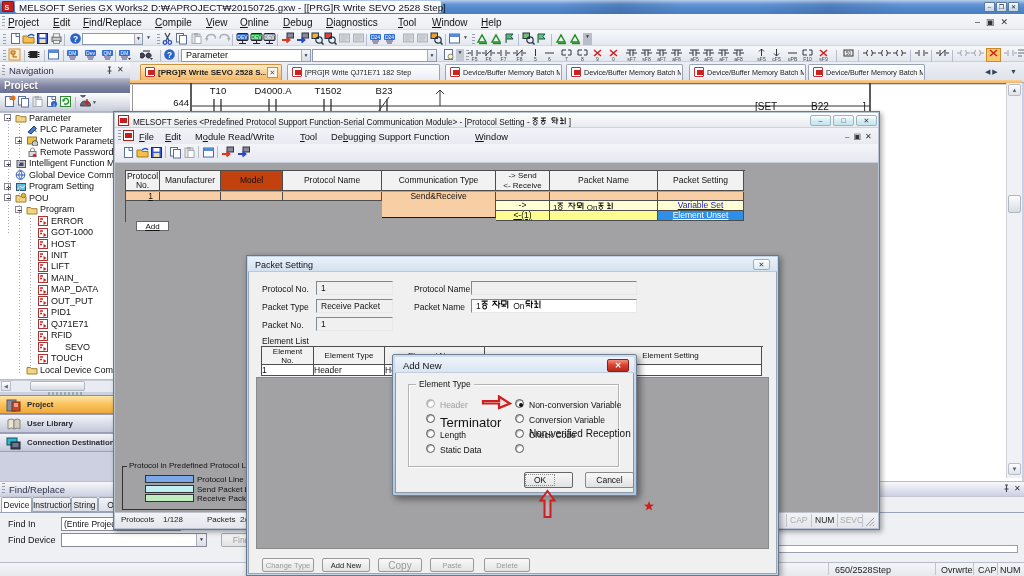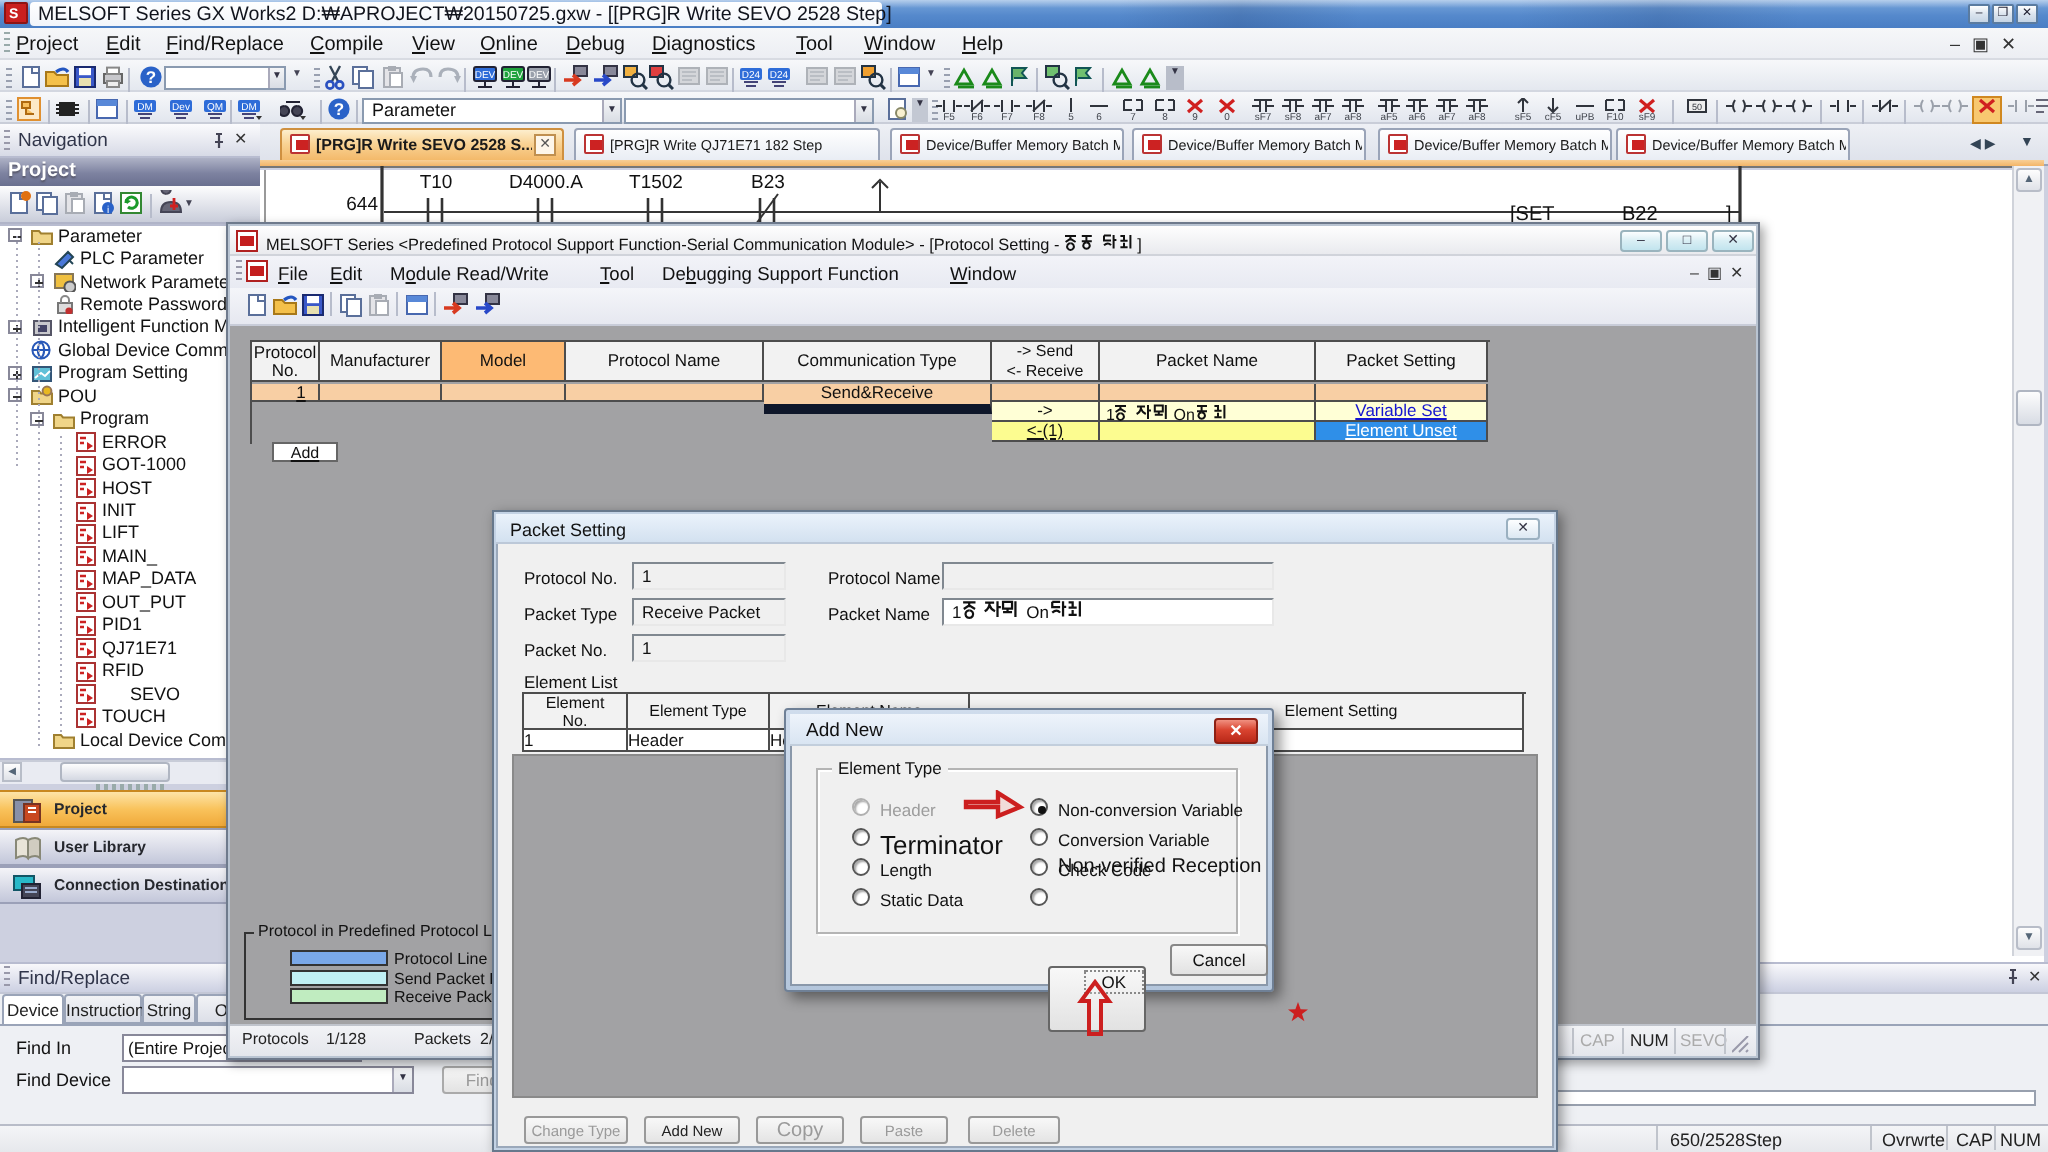--- a/index.html
+++ b/index.html
@@ -904,31 +904,31 @@
     <svg width="13" height="13" style="display:block">
       <rect x="6" y="1" width="6.5" height="5" fill="#889" stroke="#334"></rect>
       <path d="M1 8 h7 M5.5 5.5 L8.5 8 L5.5 10.5" stroke="#2848c8" stroke-width="1.8" fill="none"></path>
     </svg>
   </div>
 <div style="position:absolute;left:115px;top:163px;width:763px;height:349px;background:#a2a2a4;"></div>
 <div style="position:absolute;left:125px;top:170px;width:620px;height:1px;background:#4d4d4d;"></div>
 <div style="position:absolute;left:125px;top:170px;width:1px;height:52px;background:#4d4d4d;"></div>
 <div style="position:absolute;left:126px;top:171px;width:34px;height:20px;background:#f2f2f2;border-right:1px solid #4d4d4d;border-bottom:1px solid #4d4d4d;font-size:8.5px;color:#111;text-align:center;display:flex;align-items:center;justify-content:center;line-height:9px;">Protocol<br>No.</div>
 <div style="position:absolute;left:160px;top:171px;width:61px;height:20px;background:#f2f2f2;border-right:1px solid #4d4d4d;border-bottom:1px solid #4d4d4d;font-size:8.5px;color:#111;text-align:center;display:flex;align-items:center;justify-content:center;line-height:9px;">Manufacturer</div>
-<div style="position:absolute;left:221px;top:171px;width:62px;height:20px;background:#fdba74;border-right:1px solid #4d4d4d;border-bottom:1px solid #4d4d4d;font-size:8.5px;color:#111;text-align:center;display:flex;align-items:center;justify-content:center;line-height:9px;">Model</div>
+<div style="position:absolute;left:221px;top:171px;width:62px;height:20px;background:#c2410c;border-right:1px solid #4d4d4d;border-bottom:1px solid #4d4d4d;font-size:8.5px;color:#111;text-align:center;display:flex;align-items:center;justify-content:center;line-height:9px;">Model</div>
 <div style="position:absolute;left:283px;top:171px;width:99px;height:20px;background:#f2f2f2;border-right:1px solid #4d4d4d;border-bottom:1px solid #4d4d4d;font-size:8.5px;color:#111;text-align:center;display:flex;align-items:center;justify-content:center;line-height:9px;">Protocol Name</div>
 <div style="position:absolute;left:382px;top:171px;width:114px;height:20px;background:#f2f2f2;border-right:1px solid #4d4d4d;border-bottom:1px solid #4d4d4d;font-size:8.5px;color:#111;text-align:center;display:flex;align-items:center;justify-content:center;line-height:9px;">Communication Type</div>
 <div style="position:absolute;left:496px;top:171px;width:54px;height:20px;background:#f2f2f2;border-right:1px solid #4d4d4d;border-bottom:1px solid #4d4d4d;font-size:8px;color:#111;text-align:center;line-height:10px;">-&gt; Send<br>&lt;- Receive</div>
 <div style="position:absolute;left:550px;top:171px;width:108px;height:20px;background:#f2f2f2;border-right:1px solid #4d4d4d;border-bottom:1px solid #4d4d4d;font-size:8.5px;color:#111;text-align:center;line-height:19px;">Packet Name</div>
 <div style="position:absolute;left:658px;top:171px;width:86px;height:20px;background:#f2f2f2;border-right:1px solid #4d4d4d;border-bottom:1px solid #4d4d4d;font-size:8.5px;color:#111;text-align:center;line-height:19px;">Packet Setting</div>
 <div style="position:absolute;left:126px;top:192px;width:34px;height:9px;background:#f8cfa4;border-right:1px solid #4d4d4d;border-bottom:1px solid #4d4d4d;font-size:8.5px;color:#111;text-align:center;line-height:8px;"><span style="text-decoration:underline;position:relative;left:8px">1</span></div>
 <div style="position:absolute;left:160px;top:192px;width:61px;height:9px;background:#f8cfa4;border-right:1px solid #4d4d4d;border-bottom:1px solid #4d4d4d;font-size:8.5px;color:#111;text-align:center;line-height:8px;"></div>
 <div style="position:absolute;left:221px;top:192px;width:62px;height:9px;background:#f8cfa4;border-right:1px solid #4d4d4d;border-bottom:1px solid #4d4d4d;font-size:8.5px;color:#111;text-align:center;line-height:8px;"></div>
 <div style="position:absolute;left:283px;top:192px;width:99px;height:9px;background:#f8cfa4;border-right:1px solid #4d4d4d;border-bottom:1px solid #4d4d4d;font-size:8.5px;color:#111;text-align:center;line-height:8px;"></div>
-<div style="position:absolute;left:382px;top:192px;width:114px;height:15px;background:#f8cfa4;border-right:1px solid #4d4d4d;border-bottom:5px solid #0f172a;font-size:8.5px;color:#111;text-align:center;line-height:8px;">Send&amp;Receive</div>
+<div style="position:absolute;left:382px;top:192px;width:114px;height:26px;background:#f8cfa4;border-right:1px solid #4d4d4d;border-bottom:1px solid #0f172a;font-size:8.5px;color:#111;text-align:center;line-height:8px;">Send&amp;Receive</div>
 <div style="position:absolute;left:496px;top:192px;width:54px;height:9px;background:#f8cfa4;border-right:1px solid #4d4d4d;border-bottom:1px solid #4d4d4d;font-size:8.5px;color:#111;text-align:center;line-height:8px;"></div>
 <div style="position:absolute;left:550px;top:192px;width:108px;height:9px;background:#f8cfa4;border-right:1px solid #4d4d4d;border-bottom:1px solid #4d4d4d;font-size:8.5px;color:#111;text-align:center;line-height:8px;"></div>
 <div style="position:absolute;left:658px;top:192px;width:86px;height:9px;background:#f8cfa4;border-right:1px solid #4d4d4d;border-bottom:1px solid #4d4d4d;font-size:8.5px;color:#111;text-align:center;line-height:8px;"></div>
 <div style="position:absolute;left:496px;top:201px;width:54px;height:10px;background:#ffffd6;border-right:1px solid #4d4d4d;border-bottom:1px solid #4d4d4d;font-size:8.5px;color:#111;text-align:center;line-height:9px;">-&gt;</div>
 <div style="position:absolute;left:550px;top:201px;width:108px;height:10px;background:#ffffd6;border-right:1px solid #4d4d4d;border-bottom:1px solid #4d4d4d;font-size:8.5px;color:#111;text-align:center;line-height:9px;"></div>
 <div class="tx" style="position:absolute;left:553px;top:202px;font-size:8px;color:#111;">1<svg width="10" height="9" style="vertical-align:-1px">
       <g transform="translate(0.0,0)">
         <path d="M0.5 1 h5.5 M3.2 1.2 v2 M0.8 4 L3.2 2.4 L5.8 4 M3.2 4.6 a1.7 1.7 0 1 0 0.1 0" stroke="#111" stroke-width="1" fill="none" transform="scale(1.0)"></path>
       </g>
     </svg> <svg width="18" height="9" style="vertical-align:-1px">
@@ -1042,21 +1042,21 @@
 <div style="position:absolute;left:515px;top:399px;width:9px;height:9px;border-radius:50%;background:#fff;border:1px solid #555;box-shadow:inset 1px 1px 1px #aaa;">
     <div style="position:absolute;left:2.5px;top:2.5px;width:4px;height:4px;border-radius:50%;background:#111"></div>
   </div>
 <div class="tx" style="position:absolute;left:529px;top:400px;font-size:8.5px;color:#111;">Non-conversion Variable</div>
 <div style="position:absolute;left:515px;top:414px;width:9px;height:9px;border-radius:50%;background:#fff;border:1px solid #555;box-shadow:inset 1px 1px 1px #aaa;"></div>
 <div class="tx" style="position:absolute;left:529px;top:415px;font-size:8.5px;color:#111;">Conversion Variable</div>
 <div style="position:absolute;left:515px;top:429px;width:9px;height:9px;border-radius:50%;background:#fff;border:1px solid #555;box-shadow:inset 1px 1px 1px #aaa;"></div>
 <div class="tx" style="position:absolute;left:529px;top:430px;font-size:8.5px;color:#111;">Check Code</div>
 <div style="position:absolute;left:515px;top:444px;width:9px;height:9px;border-radius:50%;background:#fff;border:1px solid #555;box-shadow:inset 1px 1px 1px #aaa;"></div>
 <div class="tx" style="position:absolute;left:529px;top:428px;font-size:10px;color:#111;">Non-verified Reception</div>
-<div style="position:absolute;left:524px;top:472px;width:49px;height:33px;background:linear-gradient(#f8f8f8,#e2e2e2);border:1px solid #666;border-radius:2px;font-size:8.5px;text-align:right;line-height:14px;color:#111;margin-top:11px;"><span style="border:1px dotted #888;padding:0 8px">OK</span></div>
+<div style="position:absolute;left:524px;top:472px;width:49px;height:16px;background:linear-gradient(#f8f8f8,#e2e2e2);border:1px solid #666;border-radius:2px;font-size:8.5px;text-align:left;line-height:14px;color:#111;"><span style="border:1px dotted #888;padding:0 8px">OK</span></div>
 <div style="position:absolute;left:585px;top:472px;width:49px;height:16px;background:linear-gradient(#f8f8f8,#e2e2e2);border:1px solid #888;border-radius:2px;font-size:8.5px;text-align:center;line-height:14px;color:#111;">Cancel</div>
 <svg class="ab" style="left:481px;top:395px" width="32" height="17">
     <path d="M2 6 h16 v-4.5 L29 8.5 L18 13 v-4.5 H2 z" fill="#f4b8b0" fill-opacity="0.35" stroke="#cc1f1f" stroke-width="2.2"></path>
   </svg>
 <svg class="ab" style="left:538px;top:489px" width="19" height="31">
     <path d="M9.5 2 L16.5 11.5 h-4 V28 h-6 V11.5 H2.5 z" fill="#fff" fill-opacity="0.2" stroke="#cc1f1f" stroke-width="2"></path>
   </svg>
 <svg class="ab" style="left:643px;top:500px" width="12" height="12">
     <path d="M6 1 L7.3 4.6 L11 4.8 L8 7 L9.2 10.6 L6 8.4 L2.8 10.6 L4 7 L1 4.8 L4.7 4.6 z" fill="#cc1f1f"></path>
   </svg>

